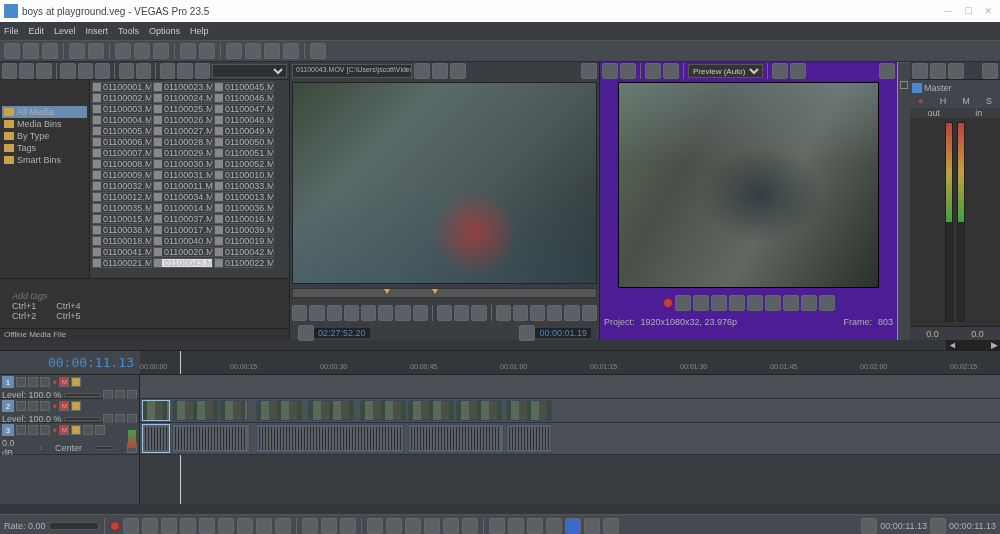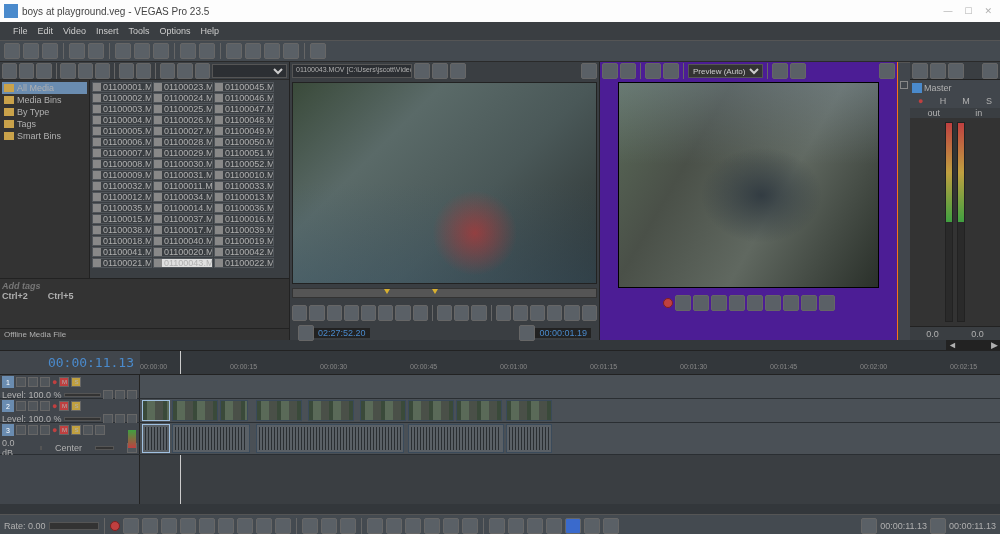--- a/index.html
+++ b/index.html
@@ -1,39 +1,39 @@
 <!DOCTYPE html>
 <html><head>
 <meta charset="utf-8">
 <style>
 * { margin:0; padding:0; box-sizing:border-box; font-family:"Segoe UI",Tahoma,sans-serif; font-size:9px; color:#b0b0b0; }
 body { background:#3a3e42; width:1000px; height:534px; overflow:hidden; position:relative; }
 .titlebar { height:22px; background:#fdfdfd; display:flex; align-items:center; padding:0 4px; color:#333; }
 .titlebar .icon { width:14px; height:14px; background:#4a8acc; margin-right:4px; }
 .titlebar .title { flex:1; color:#444; font-size:10px; }
 .titlebar .winbtns { display:flex; gap:12px; padding-right:4px; color:#555; font-size:11px; }
-.menubar { height:18px; background:#3a3e42; display:flex; align-items:center; padding:0 13px; gap:10px; }
+.menubar { height:18px; background:#3a3e42; display:flex; align-items:center; padding:0 4px; gap:10px; }
 .menubar span { color:#ccc; cursor:default; }
 .toolbar { height:22px; background:#444a50; border-top:1px solid #555; border-bottom:1px solid #2a2a2a; display:flex; align-items:center; padding:0 4px; gap:3px; }
 .tbtn { width:16px; height:16px; background:#5a6066; border:1px solid #666; border-radius:2px; display:inline-block; }
 .vspl { width:1px; height:16px; background:#666; margin:0 2px; }
 
 .mid { display:flex; height:278px; }
 .projmedia { width:290px; background:#3a3e42; display:flex; flex-direction:column; border-right:1px solid #222;}
 .pm-tb { height:18px; display:flex; align-items:center; gap:2px; padding:2px; border-bottom:1px solid #2a2a2a;}
 .pm-body { flex:1; display:flex; overflow:hidden; }
 .pm-tree { width:90px; background:#333; border-right:1px solid #222; padding:2px; }
 .pm-tree .item { display:flex; align-items:center; gap:3px; padding:1px 2px; }
-.pm-tree .item.sel { background:#6a8cb0; color:#fff; }
+.pm-tree .item.sel { background:#6a8cb0; color:#fff;margin-top:24px; }
 .folder { width:10px; height:8px; background:#c9a24a; }
 .pm-list { flex:1; display:flex; flex-wrap:wrap; align-content:flex-start; padding:2px; gap:1px; overflow:hidden; background:#3a3e42;}
 .clip { width:60px; height:10px; display:flex; align-items:center; gap:2px; background:#3a3e42; border:1px solid #50555a; font-size:7px; white-space:nowrap; overflow:hidden;}
 .clip .ci { width:8px; height:8px; background:#888; flex-shrink:0; }
 .clip.sel { background:#e0e0e0; color:#222; }
-.pm-tags { height:50px; background:#333; border-top:1px solid #222; padding:2px; font-size:8px;font-weight:bold; }
+.pm-tags { height:50px; background:#333; border-top:1px solid #222; padding:12px; font-size:8px; }
 .pm-tags .row { display:flex; gap:20px; }
 .pm-status { height:12px; background:#333; font-size:8px; padding:1px 4px; border-top:1px solid #222;}
 
 .trimmer { width:310px; background:#3a3e42; display:flex; flex-direction:column; border-right:1px solid #222;}
 .trim-tb { height:18px; display:flex; align-items:center; gap:2px; padding:2px; }
 .trim-path { flex:1; height:14px; background:#2c2f33; border:1px solid #555; font-size:7px; padding:1px 3px; white-space:nowrap; overflow:hidden;}
 .vid { flex:1; margin:2px; background:linear-gradient(135deg,#3a4a3a 0%,#5a6a68 30%,#4a5858 60%,#2a3030 100%); position:relative; border:1px solid #222;}
 .vid::before { content:""; position:absolute; inset:0; background:radial-gradient(circle at 60% 75%, rgba(200,50,50,0.6) 0%, transparent 18%), linear-gradient(0deg, rgba(60,90,110,0.4), transparent 50%);}
 .scrub { height:10px; background:#555; margin:2px; border:1px solid #333; position:relative;}
 .scrub .mark { position:absolute; top:0; width:0; height:0; border-left:3px solid transparent; border-right:3px solid transparent; border-top:5px solid #d8b030; }
@@ -103,21 +103,21 @@
   <div class="winbtns">
     <span>—</span>
     <span>☐</span>
     <span>✕</span>
   </div>
 </div>
 
 <div class="menubar" id="menubar">
     <span>File</span>
     <span>Edit</span>
-    <span>Video</span>
+    <span>Level</span>
     <span>Insert</span>
     <span>Tools</span>
     <span>Options</span>
     <span>Help</span>
   </div>
 
 <div class="toolbar">
   <span class="tbtn"></span>
   <span class="tbtn"></span>
   <span class="tbtn"></span>
@@ -386,20 +386,24 @@
           </div>
           <div class="clip">
             <span class="ci"></span>
             <span>01100022.MOV</span>
           </div>
         </div>
     </div>
     <div class="pm-tags">
       <div style="color:#777;font-style:italic">Add tags</div>
       <div class="row">
+          <span>Ctrl+1</span>
+          <span>Ctrl+4</span>
+        </div>
+      <div class="row">
           <span>Ctrl+2</span>
           <span>Ctrl+5</span>
         </div>
     </div>
     <div class="pm-status">Offline Media File</div>
   </div>
 
   <div class="trimmer">
     <div class="trim-tb">
       <div class="trim-path">01100043.MOV  [C:\Users\jscott\Videos\Boys at Playground DVX200\DCIM\110YFQH0\]</div>
@@ -466,20 +470,27 @@
       <span class="tbtn"></span>
       <span class="tbtn"></span>
       <span class="tbtn"></span>
       <span class="tbtn"></span>
       <span class="tbtn"></span>
       <span class="tbtn"></span>
       <span class="tbtn"></span>
       <span class="tbtn"></span>
     </div>
     <div class="prev-info">
+      <div class="r">
+          <span>Project:</span>
+          <span>1920x1080x32, 23.976p</span>
+          <span style="flex:1"></span>
+          <span>Frame:</span>
+          <span>803</span>
+        </div>
     </div>
   </div>
 
   <div style="display:flex;">
   <div class="fader-strip">
      <span class="lock"></span>
   </div>
   <div class="master">
     <div class="mast-tb">
       <span class="tbtn"></span>

